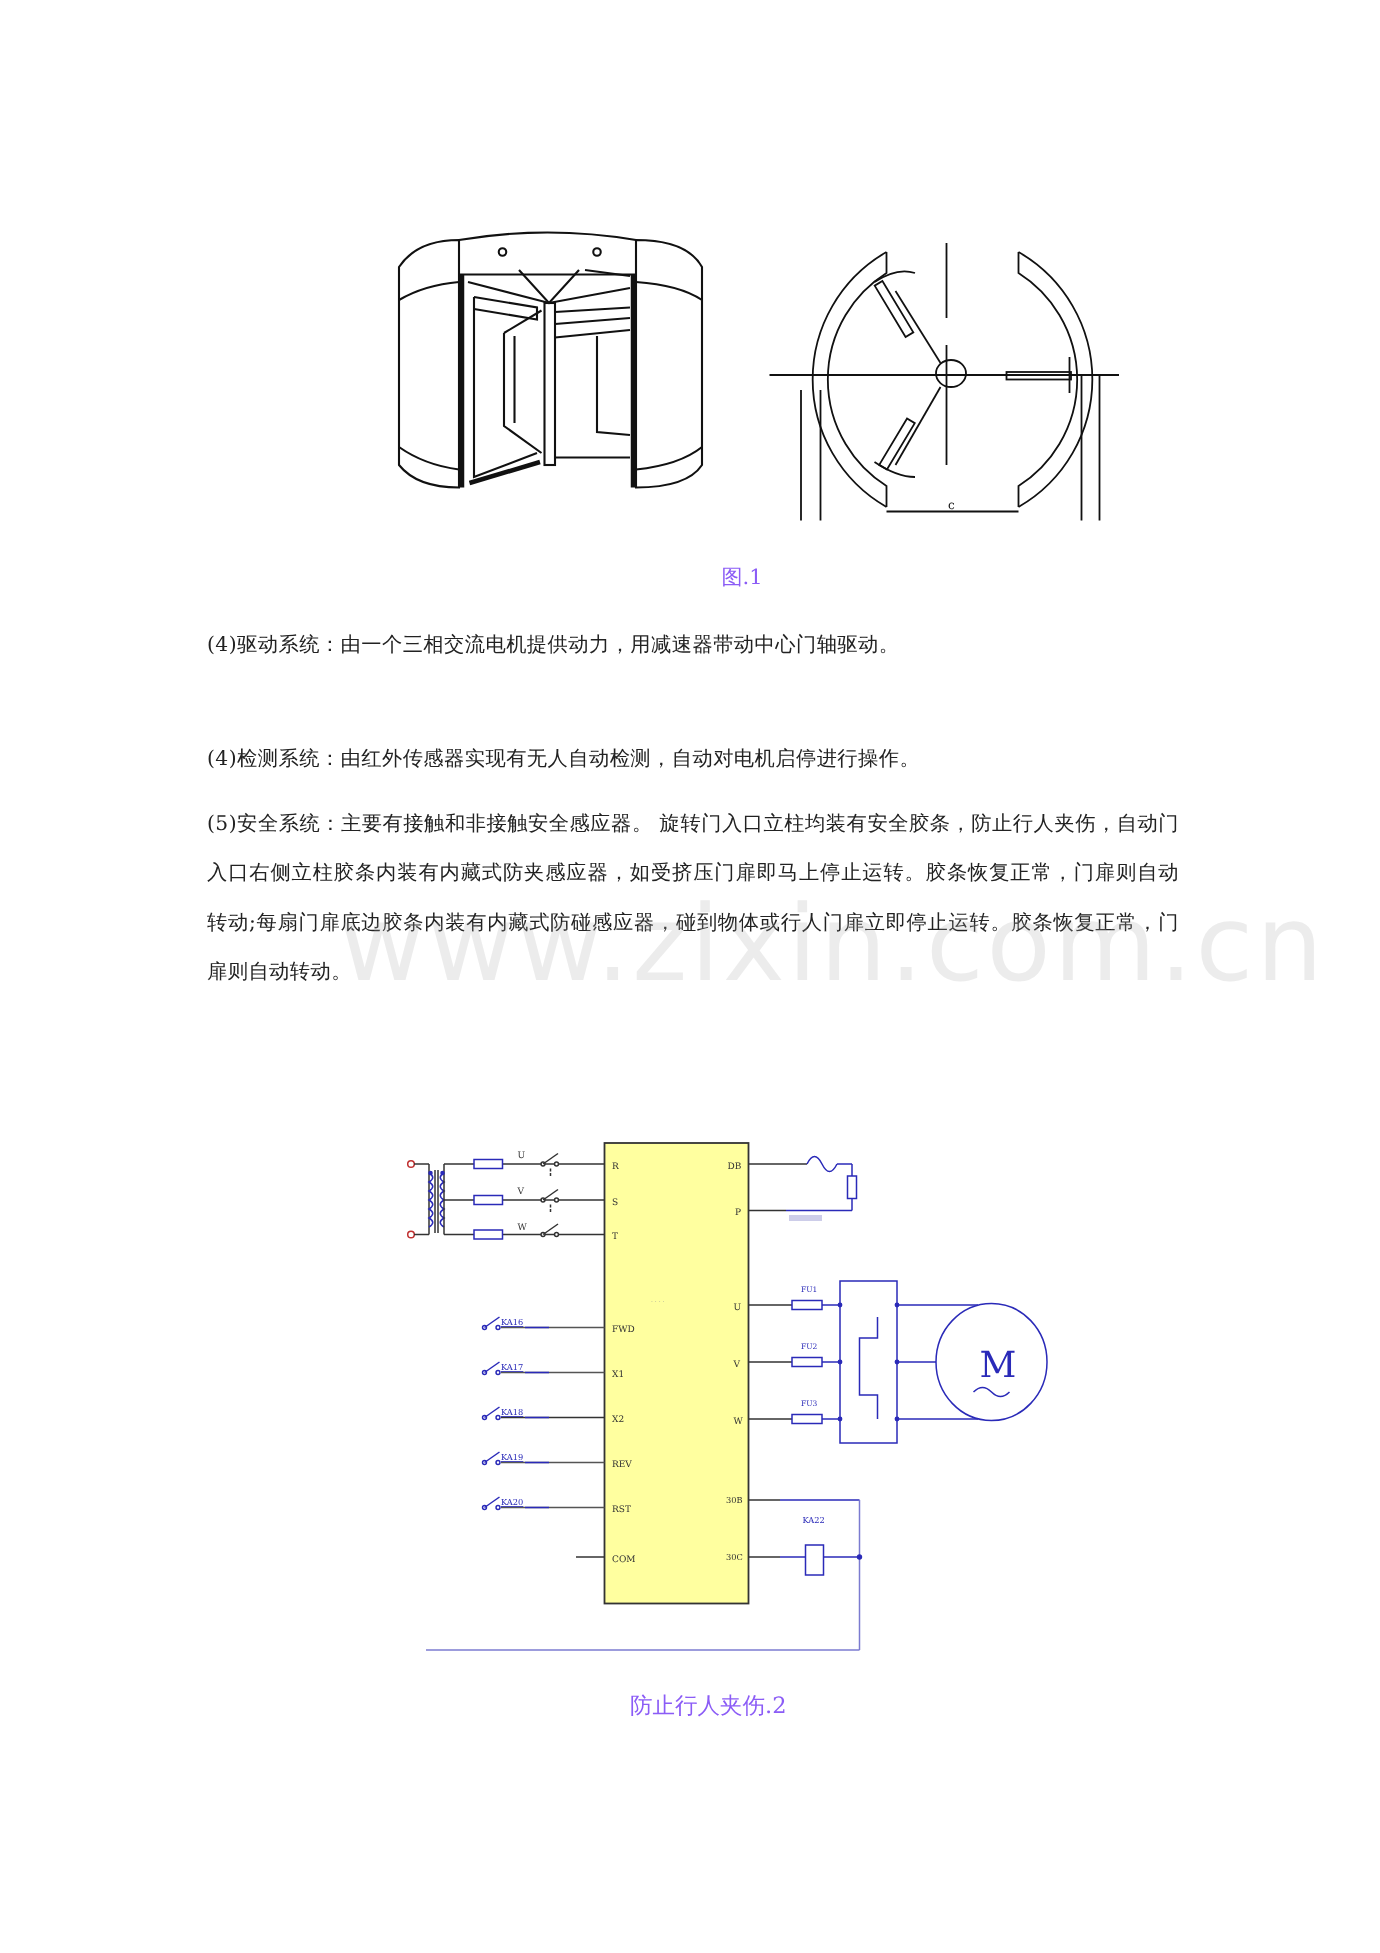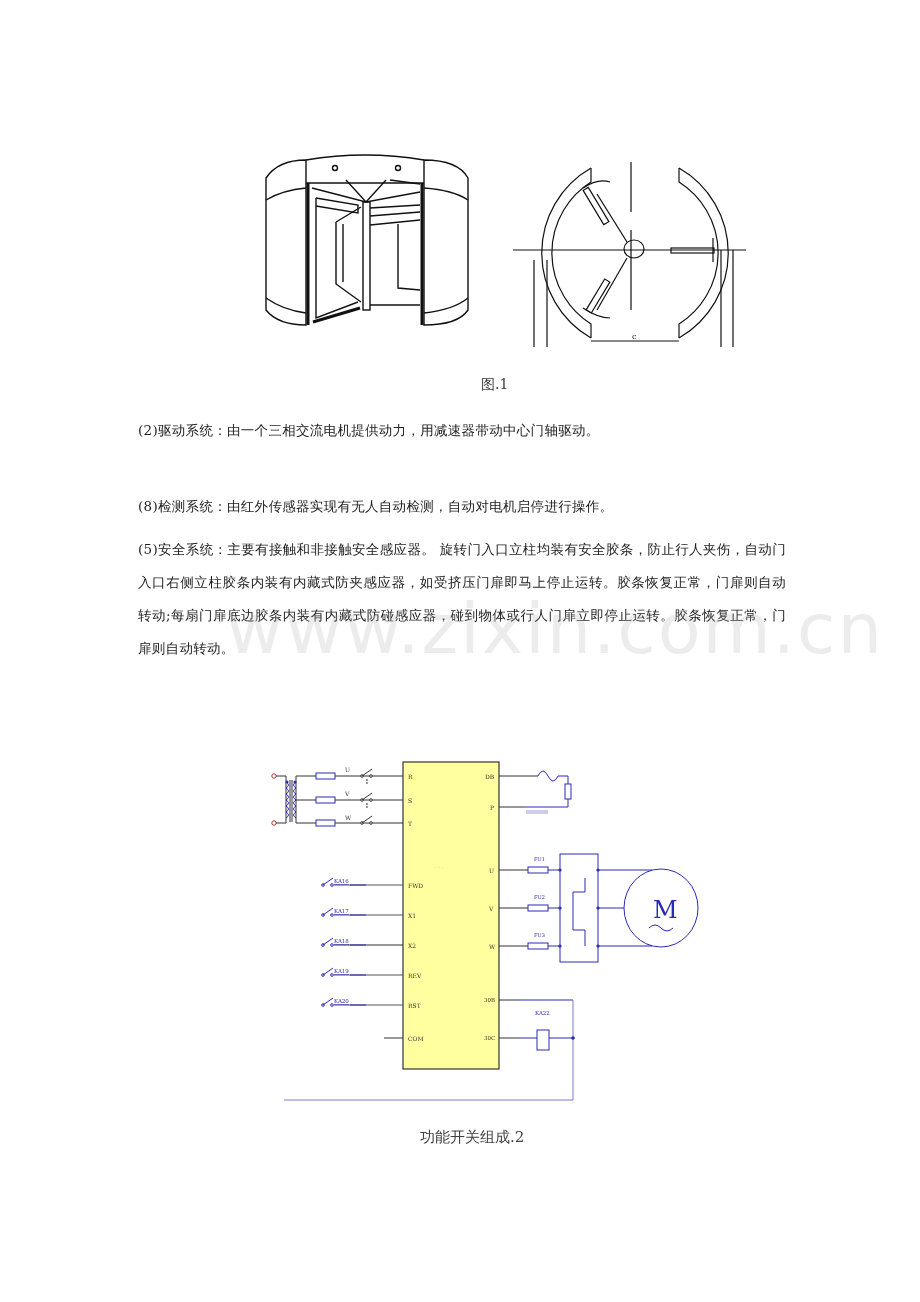--- a/index.html
+++ b/index.html
@@ -1,20 +1,20 @@
 <!DOCTYPE html>
 <html><head>
 <meta charset="utf-8">
 <style>
   html, body { margin: 0; padding: 0; background: #ffffff; }
   body { width: 920px; height: 1302px; position: relative; overflow: hidden;
          font-family: "DejaVu Serif", "Liberation Serif", serif; color: #222; }
   .page { position: absolute; left: 0; top: 0; width: 920px; height: 1302px; }
   .fig1 { position: absolute; left: 258px; top: 150px; width: 490px; height: 205px; }
-  .caption { position: absolute; font-size: 14px; color: #404040; white-space: nowrap; }
+  .caption { position: absolute; font-size: 14px; color: #8b5cf6; white-space: nowrap; }
   .para { position: absolute; left: 138px; width: 648px; font-size: 13.5px;
           line-height: 33px; color: #222; text-align: justify; letter-spacing: 0.3px; }
   .para.indent { text-indent: 2em; }
   .watermark { position: absolute; left: 226px; top: 588px; font-family: "DejaVu Sans", sans-serif;
                font-size: 70px; color: rgba(170,170,170,0.22); letter-spacing: 2px;
                pointer-events: none; white-space: nowrap; }
   .fig2 { position: absolute; left: 262px; top: 760px; width: 450px; height: 345px; }
   svg text { font-family: "DejaVu Serif", serif; }
 </style>
 </head>
@@ -89,22 +89,22 @@
       <line x1="124" y1="108" x2="94" y2="160"></line>
       <rect x="92" y="128" width="6" height="36" transform="rotate(31 95 146)"></rect>
       <path d="M80 158 Q 95 168 107 168"></path>
       <rect x="168" y="98" width="43" height="5"></rect>
       <line x1="210" y1="88" x2="210" y2="112"></line>
     </g>
   </svg>
 
   <div class="caption" style="left:481px; top:376px;">图.1</div>
 
-  <div class="para" style="top:414px;">(2)驱动系统：由一个三相交流电机提供动力，用减速器带动中心门轴驱动。</div>
-  <div class="para" style="top:490px;">(8)检测系统：由红外传感器实现有无人自动检测，自动对电机启停进行操作。</div>
+  <div class="para" style="top:414px;">(4)驱动系统：由一个三相交流电机提供动力，用减速器带动中心门轴驱动。</div>
+  <div class="para" style="top:490px;">(4)检测系统：由红外传感器实现有无人自动检测，自动对电机启停进行操作。</div>
   <div class="para" style="top:533px;">(5)安全系统：主要有接触和非接触安全感应器。 旋转门入口立柱均装有安全胶条，防止行人夹伤，自动门入口右侧立柱胶条内装有内藏式防夹感应器，如受挤压门扉即马上停止运转。胶条恢复正常，门扉则自动转动;每扇门扉底边胶条内装有内藏式防碰感应器，碰到物体或行人门扉立即停止运转。胶条恢复正常，门扉则自动转动。</div>
 
   <div class="watermark">www.zixin.com.cn</div>
 
   <svg class="fig2" viewBox="0 0 450 345" xmlns="http://www.w3.org/2000/svg">
 
     <rect x="141" y="2" width="96" height="307" fill="#ffff9f" stroke="#333" stroke-width="1.2"></rect>
     <text x="172" y="108" font-size="4" fill="#999">. . . .</text>
 
     <g stroke="#333" stroke-width="1" fill="none">
@@ -269,14 +269,14 @@
       <circle cx="311" cy="278" r="1.8" fill="#2a2ab8" stroke="none"></circle>
       <line x1="22" y1="340" x2="311" y2="340" stroke="#7b7bd0"></line>
     </g>
     <g font-size="5.5">
       <text x="222" y="242" fill="#333">30B</text>
       <text x="222" y="280" fill="#333">30C</text>
       <text x="273" y="255" fill="#2a2ab8">KA22</text>
     </g>
   </svg>
 
-  <div class="caption" style="left:420px; top:1128px; font-size:15px;">功能开关组成.2</div>
+  <div class="caption" style="left:420px; top:1128px; font-size:15px;">防止行人夹伤.2</div>
 </div>
 
 </body></html>

